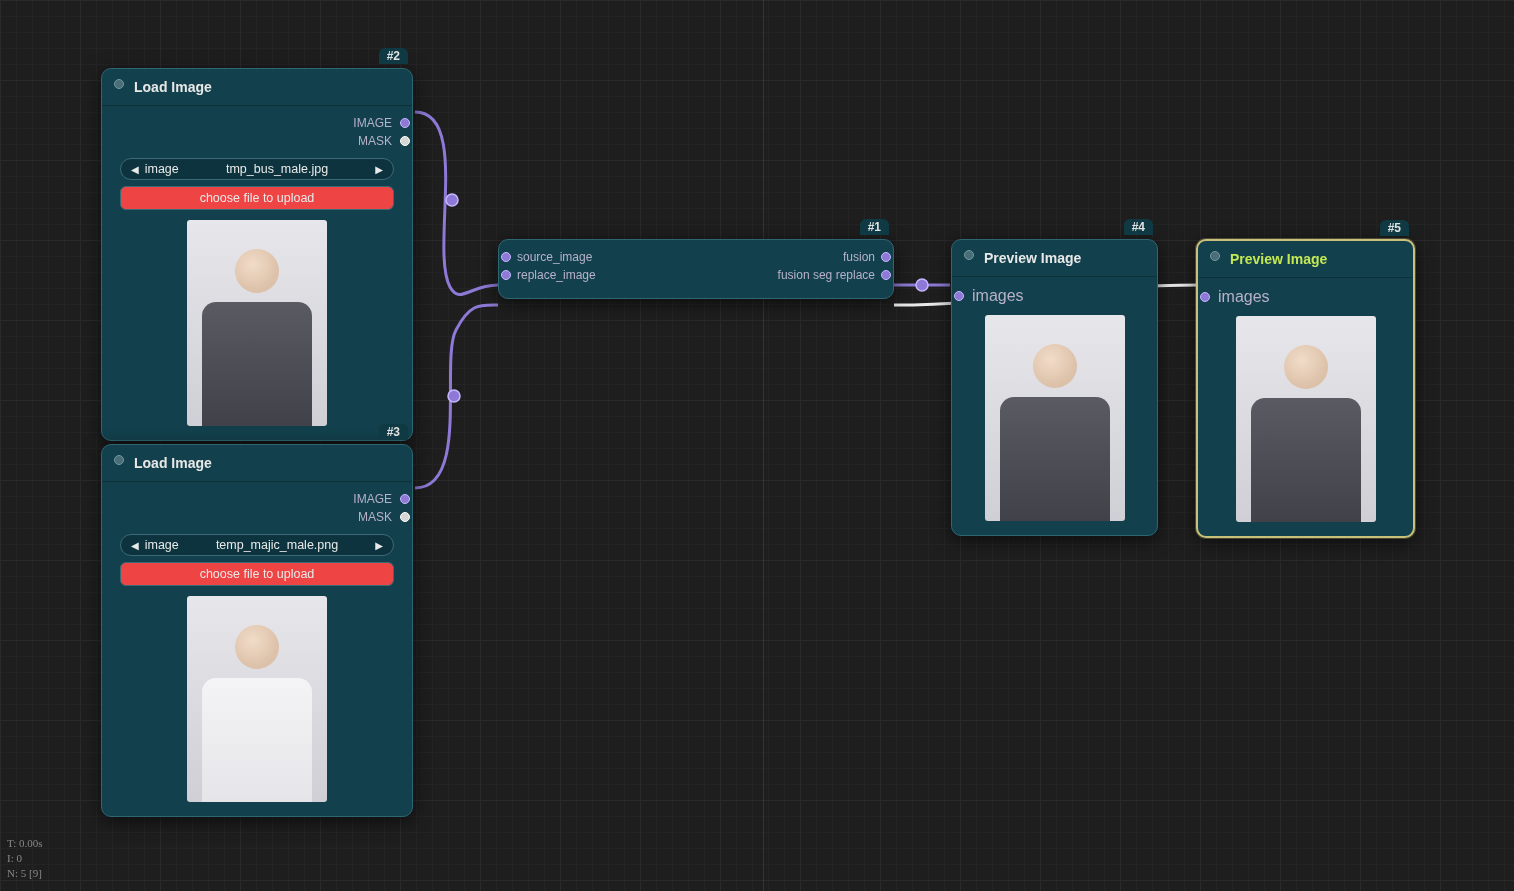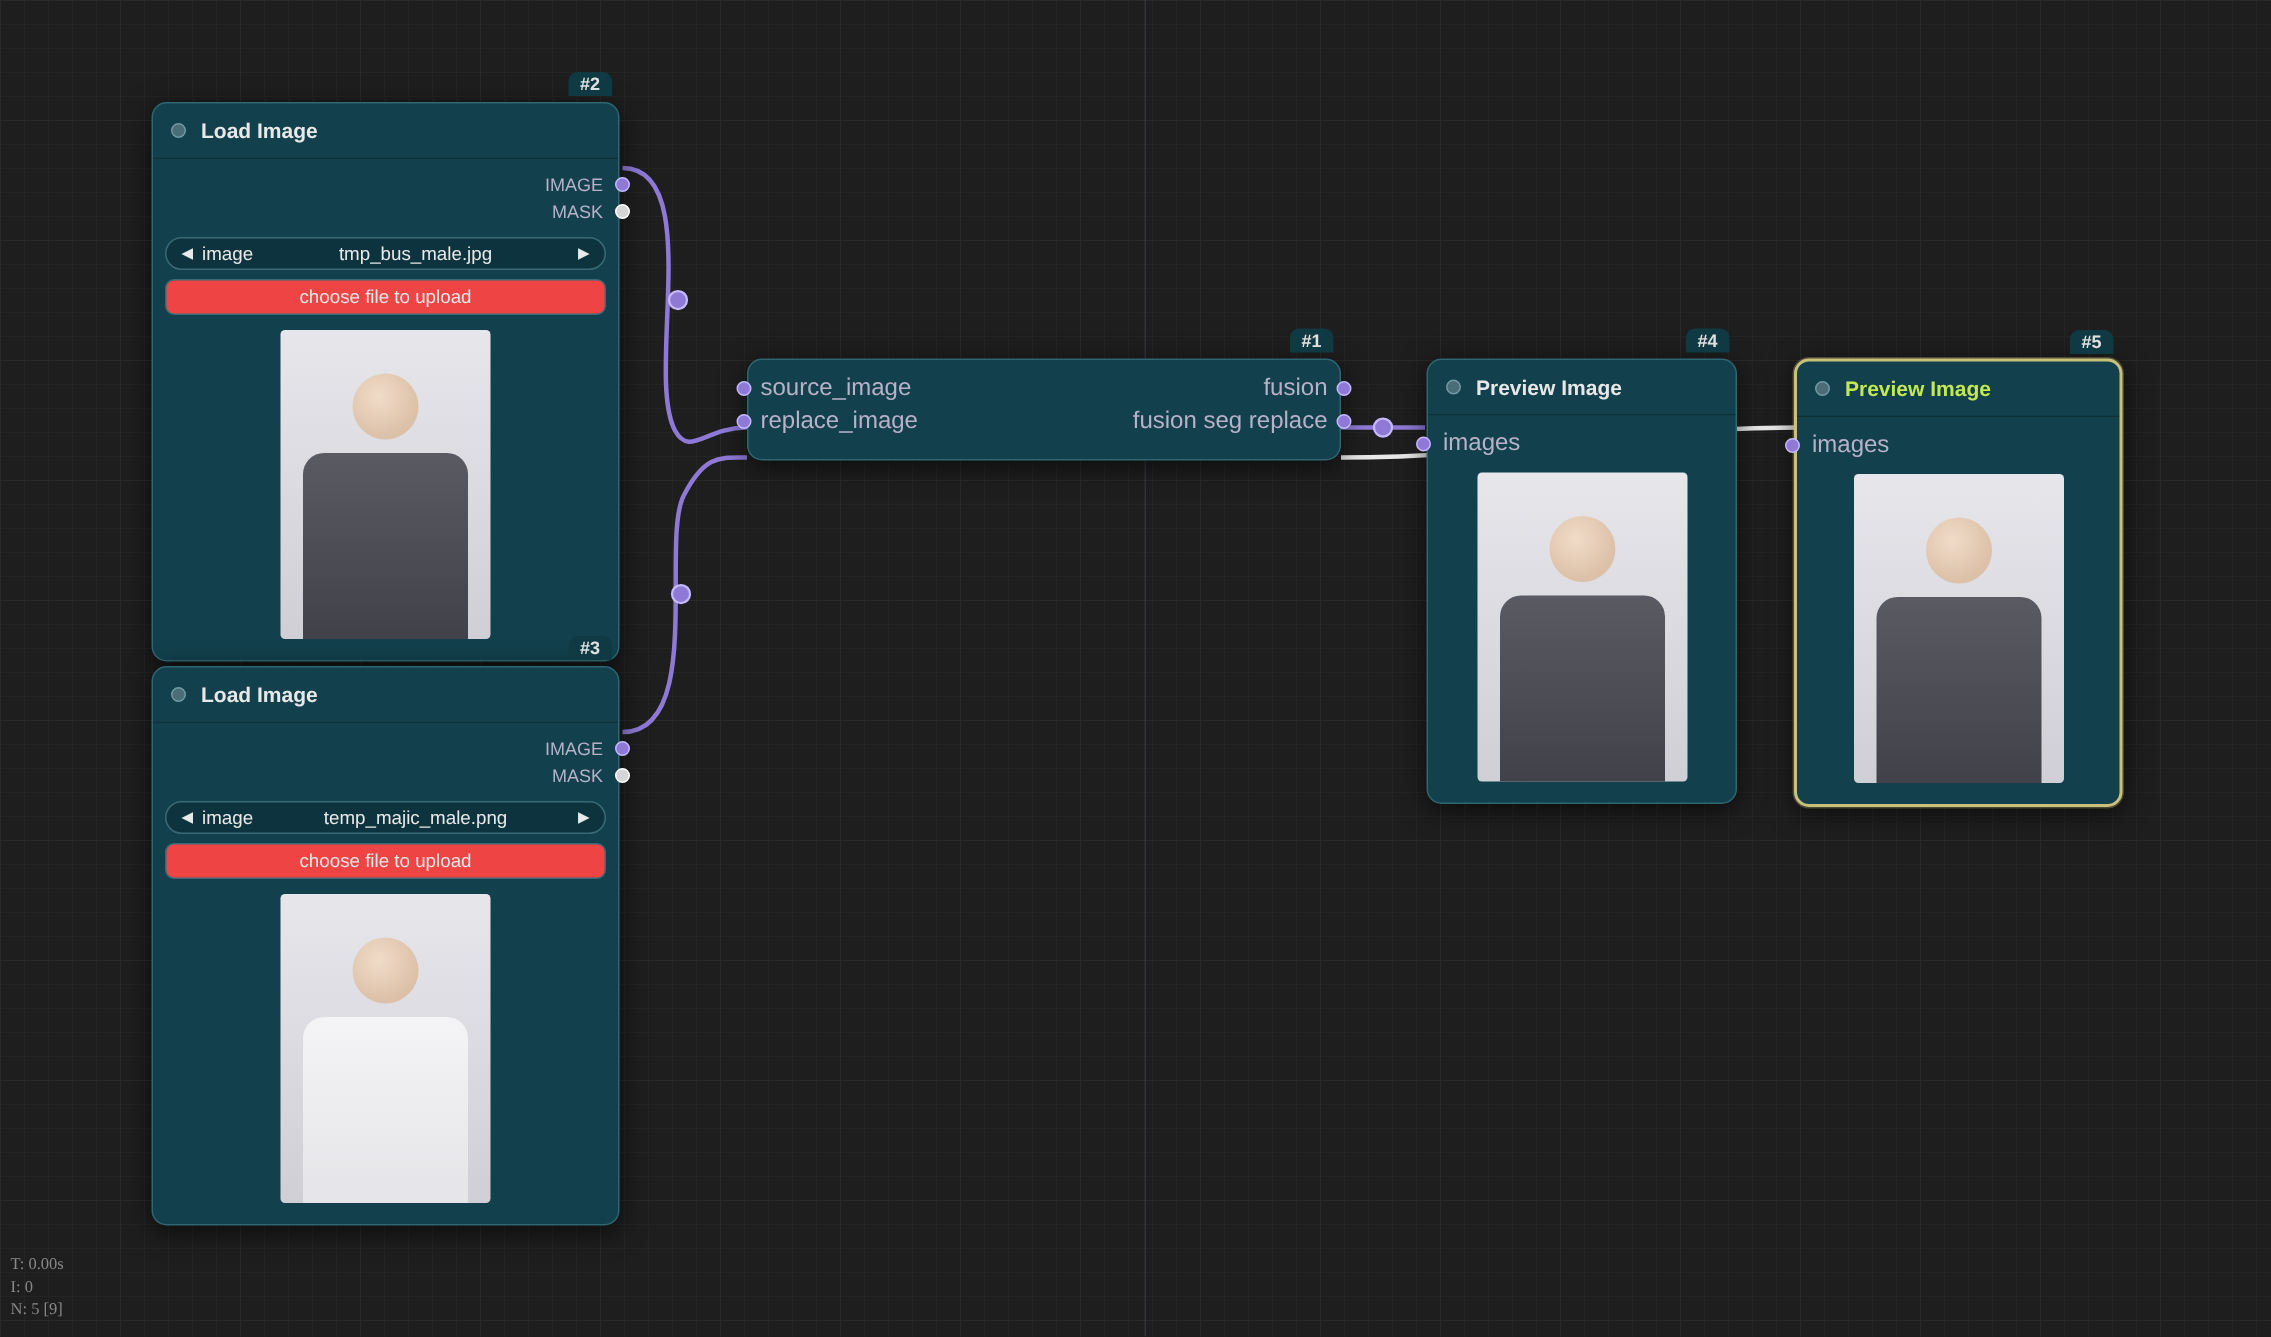--- a/index.html
+++ b/index.html
@@ -57,38 +57,38 @@
     background: #0f3a44;
     color: #e0e0e0;
     font-size: 12px;
     font-weight: 600;
     padding: 1px 8px;
     border-radius: 6px 6px 0 0;
   }
 
   .titlebar {
     display: flex;
-    align-items: center;
+    align-items: flex-start;
     gap: 10px;
     padding: 10px 14px 10px 12px;
     font-size: 14px;
     font-weight: 600;
     border-bottom: 1px solid rgba(0,0,0,.25);
     border-radius: 10px 10px 0 0;
   }
   .titlebar .dot {
     width: 10px; height: 10px; border-radius: 50%;
     background: #4a6d77;
     border: 1px solid #6f9aa6;
     flex-shrink: 0;
   }
   .node.selected .titlebar .title { color: #c3e854; }
 
   .body {
-    padding: 6px 8px 12px;
+    padding: 6px 18px 12px;
     font-size: 12.5px;
   }
 
   .io-right {
     text-align: right;
     padding-right: 2px;
     margin: 4px 0;
     position: relative;
     color: #b7b1c9;
     font-size: 12px;
@@ -112,21 +112,21 @@
   }
   .port.r { right: -16px; }
   .port.l { left: -16px; }
 
   .io-row {
     display: flex;
     justify-content: space-between;
     align-items: center;
     margin: 4px 0;
     position: relative;
-    font-size: 16px;
+    font-size: 12px;
     color: #b7b1c9;
   }
   .io-row .port.l { left: -16px; }
   .io-row .port.r { right: -16px; }
 
   .widget {
     margin-top: 10px;
   }
   .combo {
     display: flex;

